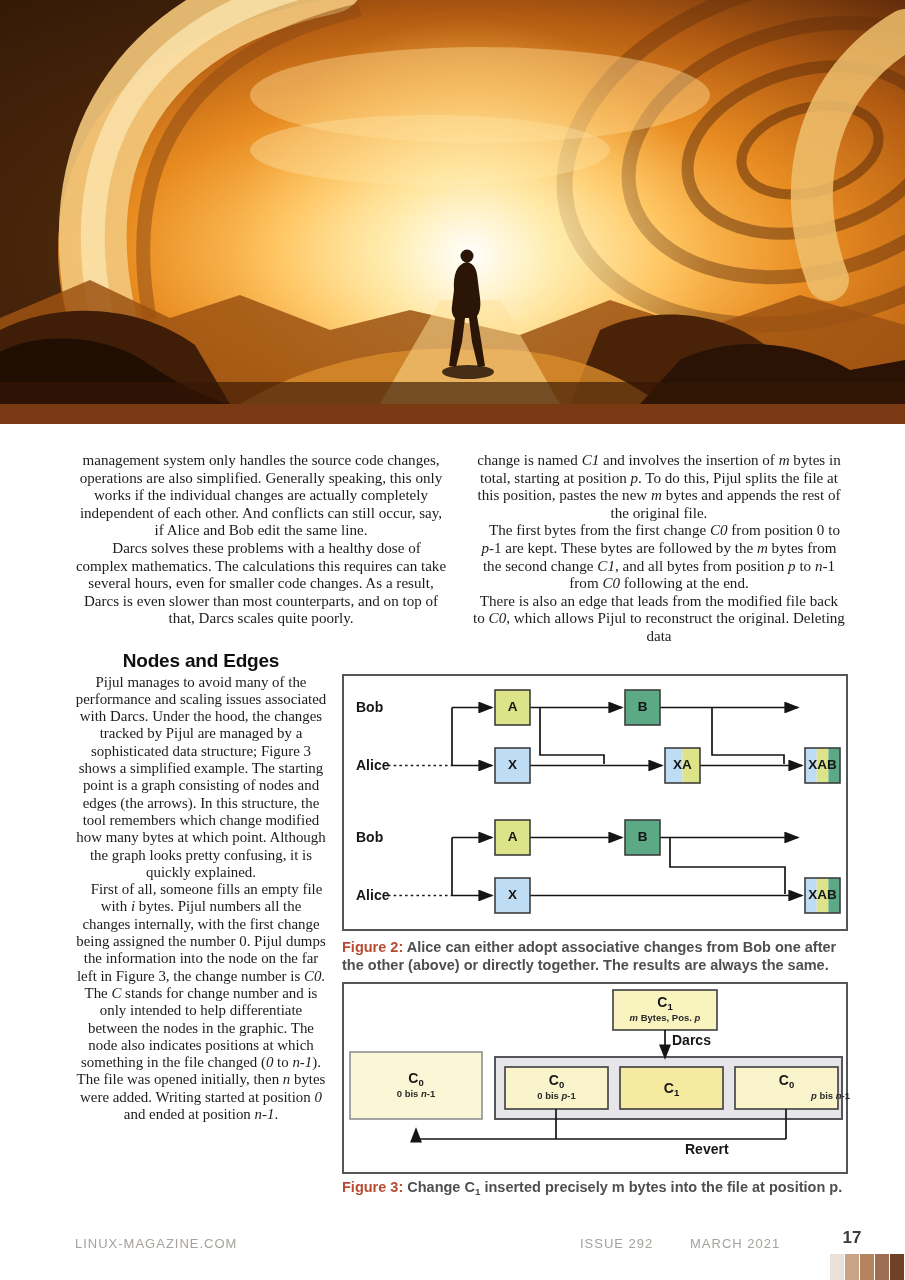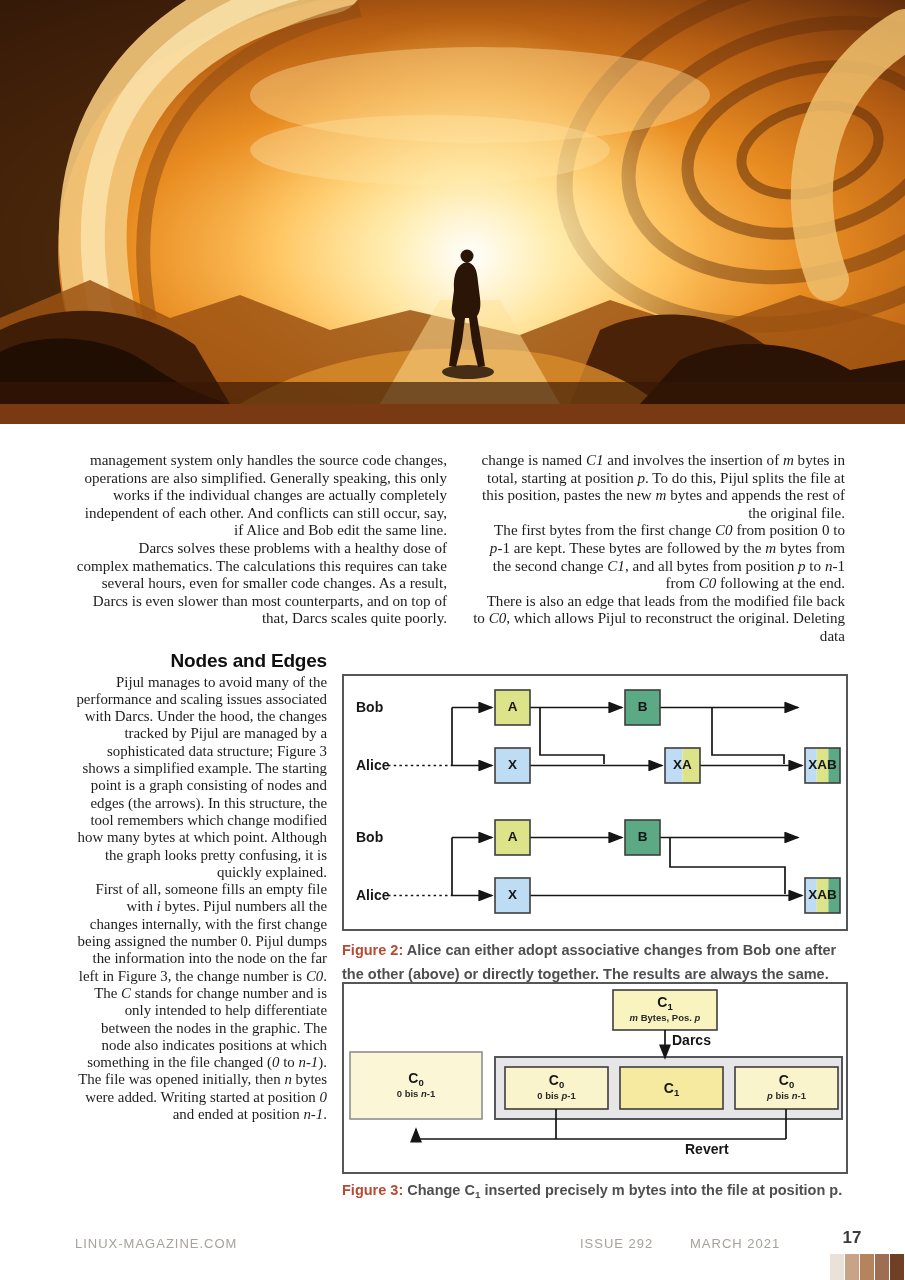--- a/index.html
+++ b/index.html
@@ -1,36 +1,36 @@
 <!DOCTYPE html>
 <html><head>
 <meta charset="utf-8">
 <style>
   html,body{margin:0;padding:0;background:#ffffff;}
   .page{position:relative;width:905px;height:1280px;background:#fff;overflow:hidden;
         font-family:"Liberation Serif",serif;color:#1c1c1c;}
   .hero{position:absolute;left:0;top:0;width:905px;height:404px;}
   .divider{position:absolute;left:0;top:404px;width:905px;height:20px;background:#793913;}
-  .col{position:absolute;font-size:15.1px;line-height:17.6px;text-align:right;}
+  .col{position:absolute;font-size:15.1px;line-height:17.6px;text-align:center;}
   .col p{margin:0;}
   .col p.ind{text-indent:11px;}
   h2.sec{font-family:"Liberation Sans",sans-serif;font-size:19px;font-weight:bold;
          color:#0f0f0f;margin:10px 0 4px 0;letter-spacing:-0.2px;}
   .i{font-style:italic;}
   .sub{font-size:68%;vertical-align:-0.32em;}
   .narrow{line-height:17.3px;font-size:14.9px;}
   .fig{position:absolute;}
   .fig svg{display:block;}
   .lbl{position:absolute;font-family:"Liberation Sans",sans-serif;font-weight:bold;color:#161616;}
   .rowlbl{font-size:14px;}
   .nodelbl{font-size:13.5px;width:35px;text-align:center;}
   .boxtitle{font-size:14px;text-align:center;}
   .boxsub{font-size:9.5px;text-align:center;color:#2a2a2a;}
   .fig-caption{position:absolute;font-family:"Liberation Sans",sans-serif;font-weight:bold;
-               font-size:14.5px;line-height:24px;color:#4f4f4f;}
+               font-size:14.5px;line-height:18px;color:#4f4f4f;}
   .fig-caption .cap-label{color:#b84a32;}
   .footer-text{position:absolute;font-family:"Liberation Sans",sans-serif;font-size:13px;
                letter-spacing:1px;color:#a6a29d;}
   .page-num{position:absolute;font-family:"Liberation Sans",sans-serif;font-size:17px;
             font-weight:bold;color:#3b3b3b;text-align:center;width:40px;}
   .strip{position:absolute;left:830px;top:1254px;display:flex;gap:1px;}
   .strip span{display:block;width:14px;height:26px;}
 </style>
 </head>
 <body>
@@ -204,21 +204,21 @@
     </svg>
     <div class="lbl boxtitle" style="left:271px;top:12px;width:104px;">C<span class="sub">1</span></div>
     <div class="lbl boxsub" style="left:271px;top:30px;width:104px;"><span class="i">m</span> Bytes, Pos. <span class="i">p</span></div>
     <div class="lbl boxtitle" style="left:330px;top:50px;">Darcs</div>
     <div class="lbl boxtitle" style="left:8px;top:88px;width:132px;">C<span class="sub">0</span></div>
     <div class="lbl boxsub" style="left:8px;top:106px;width:132px;">0 bis <span class="i">n</span>-1</div>
     <div class="lbl boxtitle" style="left:163px;top:90px;width:103px;">C<span class="sub">0</span></div>
     <div class="lbl boxsub" style="left:163px;top:108px;width:103px;">0 bis <span class="i">p</span>-1</div>
     <div class="lbl boxtitle" style="left:278px;top:98px;width:103px;">C<span class="sub">1</span></div>
     <div class="lbl boxtitle" style="left:393px;top:90px;width:103px;">C<span class="sub">0</span></div>
-    <div class="lbl boxsub" style="left:393px;top:108px;width:103px;"><span class="i">p</span> bis <span class="i">n</span>-1</div>
+    <div class="lbl boxsub" style="left:393px;top:108px;width:103px;padding-left:44px;"><span class="i">p</span> bis <span class="i">n</span>-1</div>
     <div class="lbl boxtitle" style="left:343px;top:159px;">Revert</div>
   </div>
 
   <div class="fig-caption" style="left:342px;top:1178px;width:506px;">
     <span class="cap-label">Figure 3:</span><span> Change C<span class="sub">1</span> inserted precisely m bytes into the file at position p.</span>
   </div>
 
   <div class="footer-text" style="left:75px;top:1236px;">LINUX-MAGAZINE.COM</div>
   <div class="footer-text" style="left:580px;top:1236px;">ISSUE 292</div>
   <div class="footer-text" style="left:690px;top:1236px;">MARCH 2021</div>

